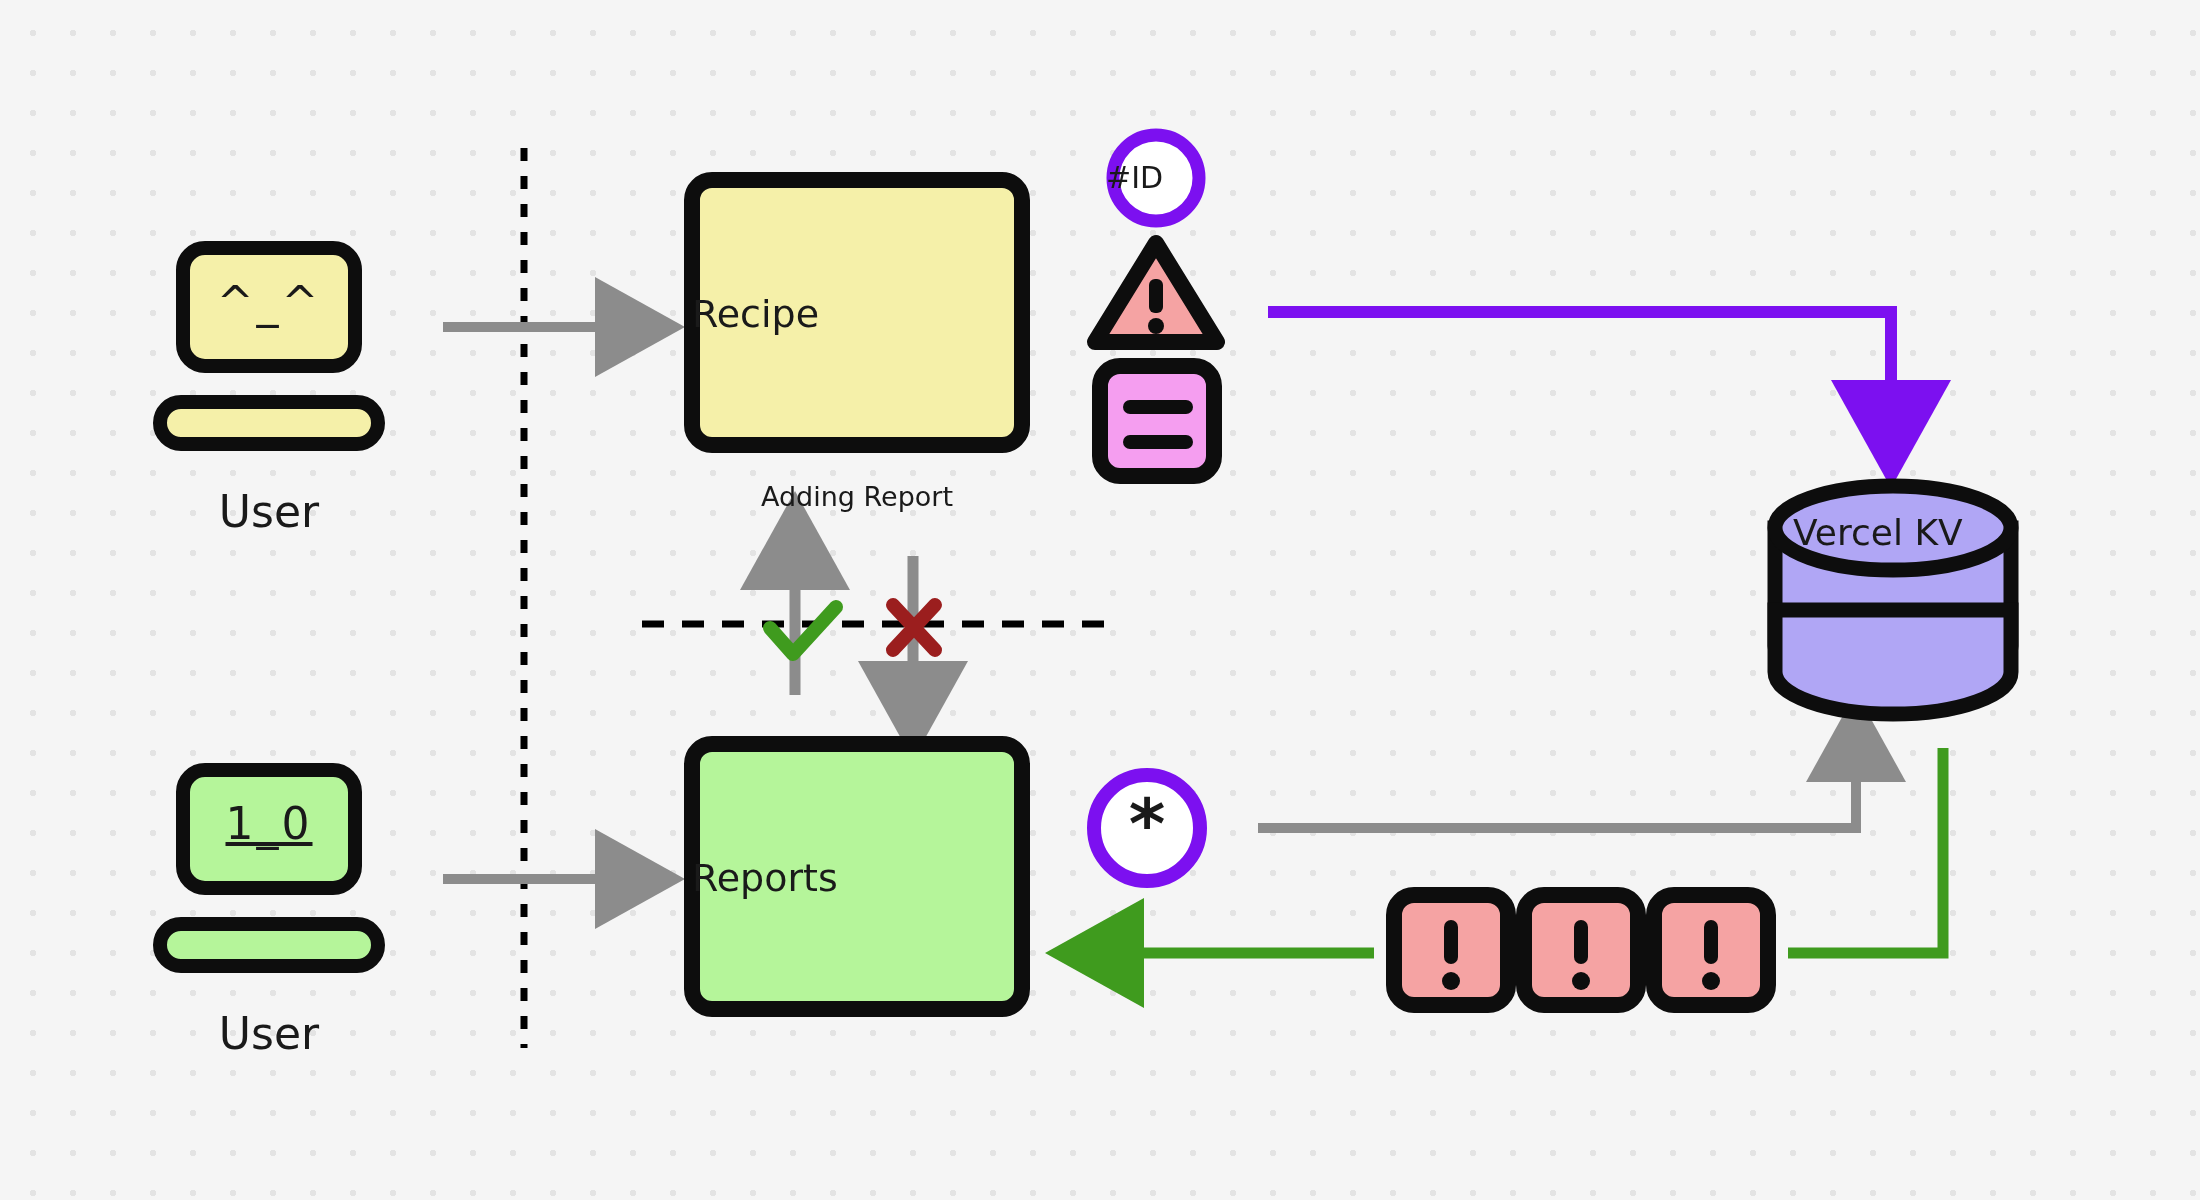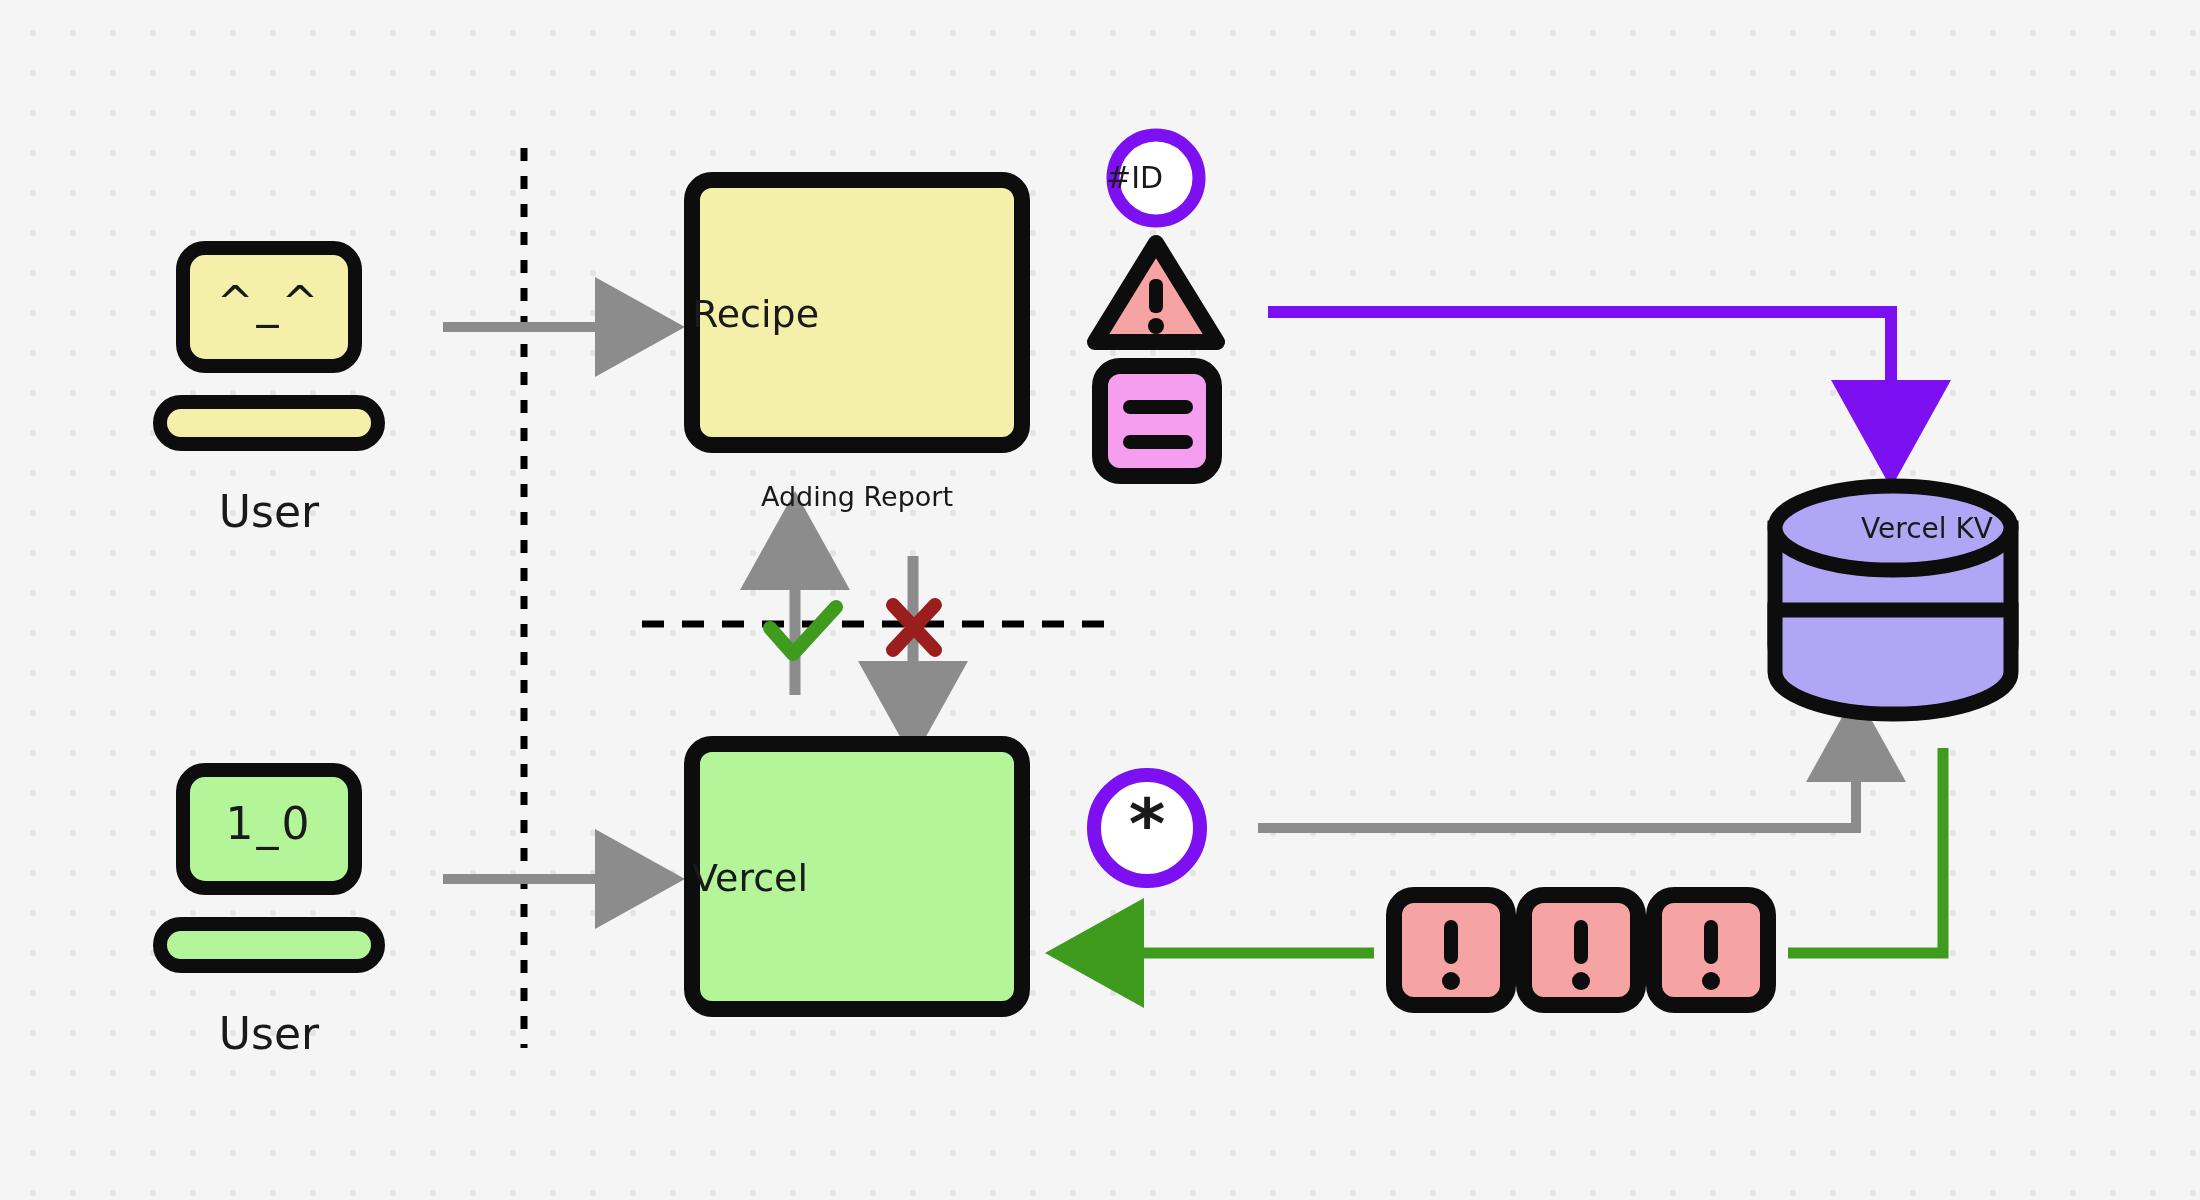--- a/index.html
+++ b/index.html
@@ -41,22 +41,22 @@
   .box-text {
     font-size: 38px;
     text-align: left;
   }
   .screen-text {
     font-size: 44px;
     text-align: center;
     letter-spacing: 3px;
   }
   .db-text {
-    font-size: 28px;
-    text-align: right;
+    font-size: 36px;
+    text-align: left;
   }
   .id-text {
     font-size: 30px;
   }
 </style>
 </head>
 <body>
 
 <div id="canvas">
 
@@ -146,27 +146,27 @@
     <g>
       <path d="M 1775 528 L 1775 646 A 118 42 0 0 0 2011 646 L 2011 528 Z" fill="#b0a6f5" stroke="#0d0d0d" stroke-width="15"></path>
       <path d="M 1775 610 L 1775 672 A 118 42 0 0 0 2011 672 L 2011 610 Z" fill="#b0a6f5" stroke="#0d0d0d" stroke-width="15"></path>
       <ellipse cx="1893" cy="528" rx="118" ry="42" fill="#b0a6f5" stroke="#0d0d0d" stroke-width="15"></ellipse>
     </g>
   </svg>
 
   <div class="lbl screen-text" style="left:183px; top:276px; width:172px;">^_^</div>
   <div class="lbl actor-label" style="left:169px; top:486px; width:200px;">User</div>
 
-  <div class="lbl screen-text" style="left:183px; top:798px; width:172px;">1_0</div>
+  <div class="lbl screen-text" style="left:183px; top:798px; width:172px;text-decoration:underline;">1_0</div>
   <div class="lbl actor-label" style="left:169px; top:1008px; width:200px;">User</div>
 
   <div class="lbl box-text" style="left:692px; top:292px; width:330px;">Recipe</div>
   <div class="lbl node-label" style="left:652px; top:481px; width:410px;">Adding Report</div>
 
-  <div class="lbl box-text" style="left:692px; top:856px; width:330px;">Vercel</div>
+  <div class="lbl box-text" style="left:692px; top:856px; width:330px;">Reports</div>
 
   <div class="lbl id-text" style="left:1106px; top:160px; width:100px;">#ID</div>
 
   <div class="lbl" style="left:1097px; top:795px; width:100px; font-size:70px; font-weight:700; text-align:center; line-height:58px;">*</div>
 
   <div class="lbl db-text" style="left:1793px; top:512px; width:200px;">Vercel KV</div>
 
 </div>
 
 </body></html>

